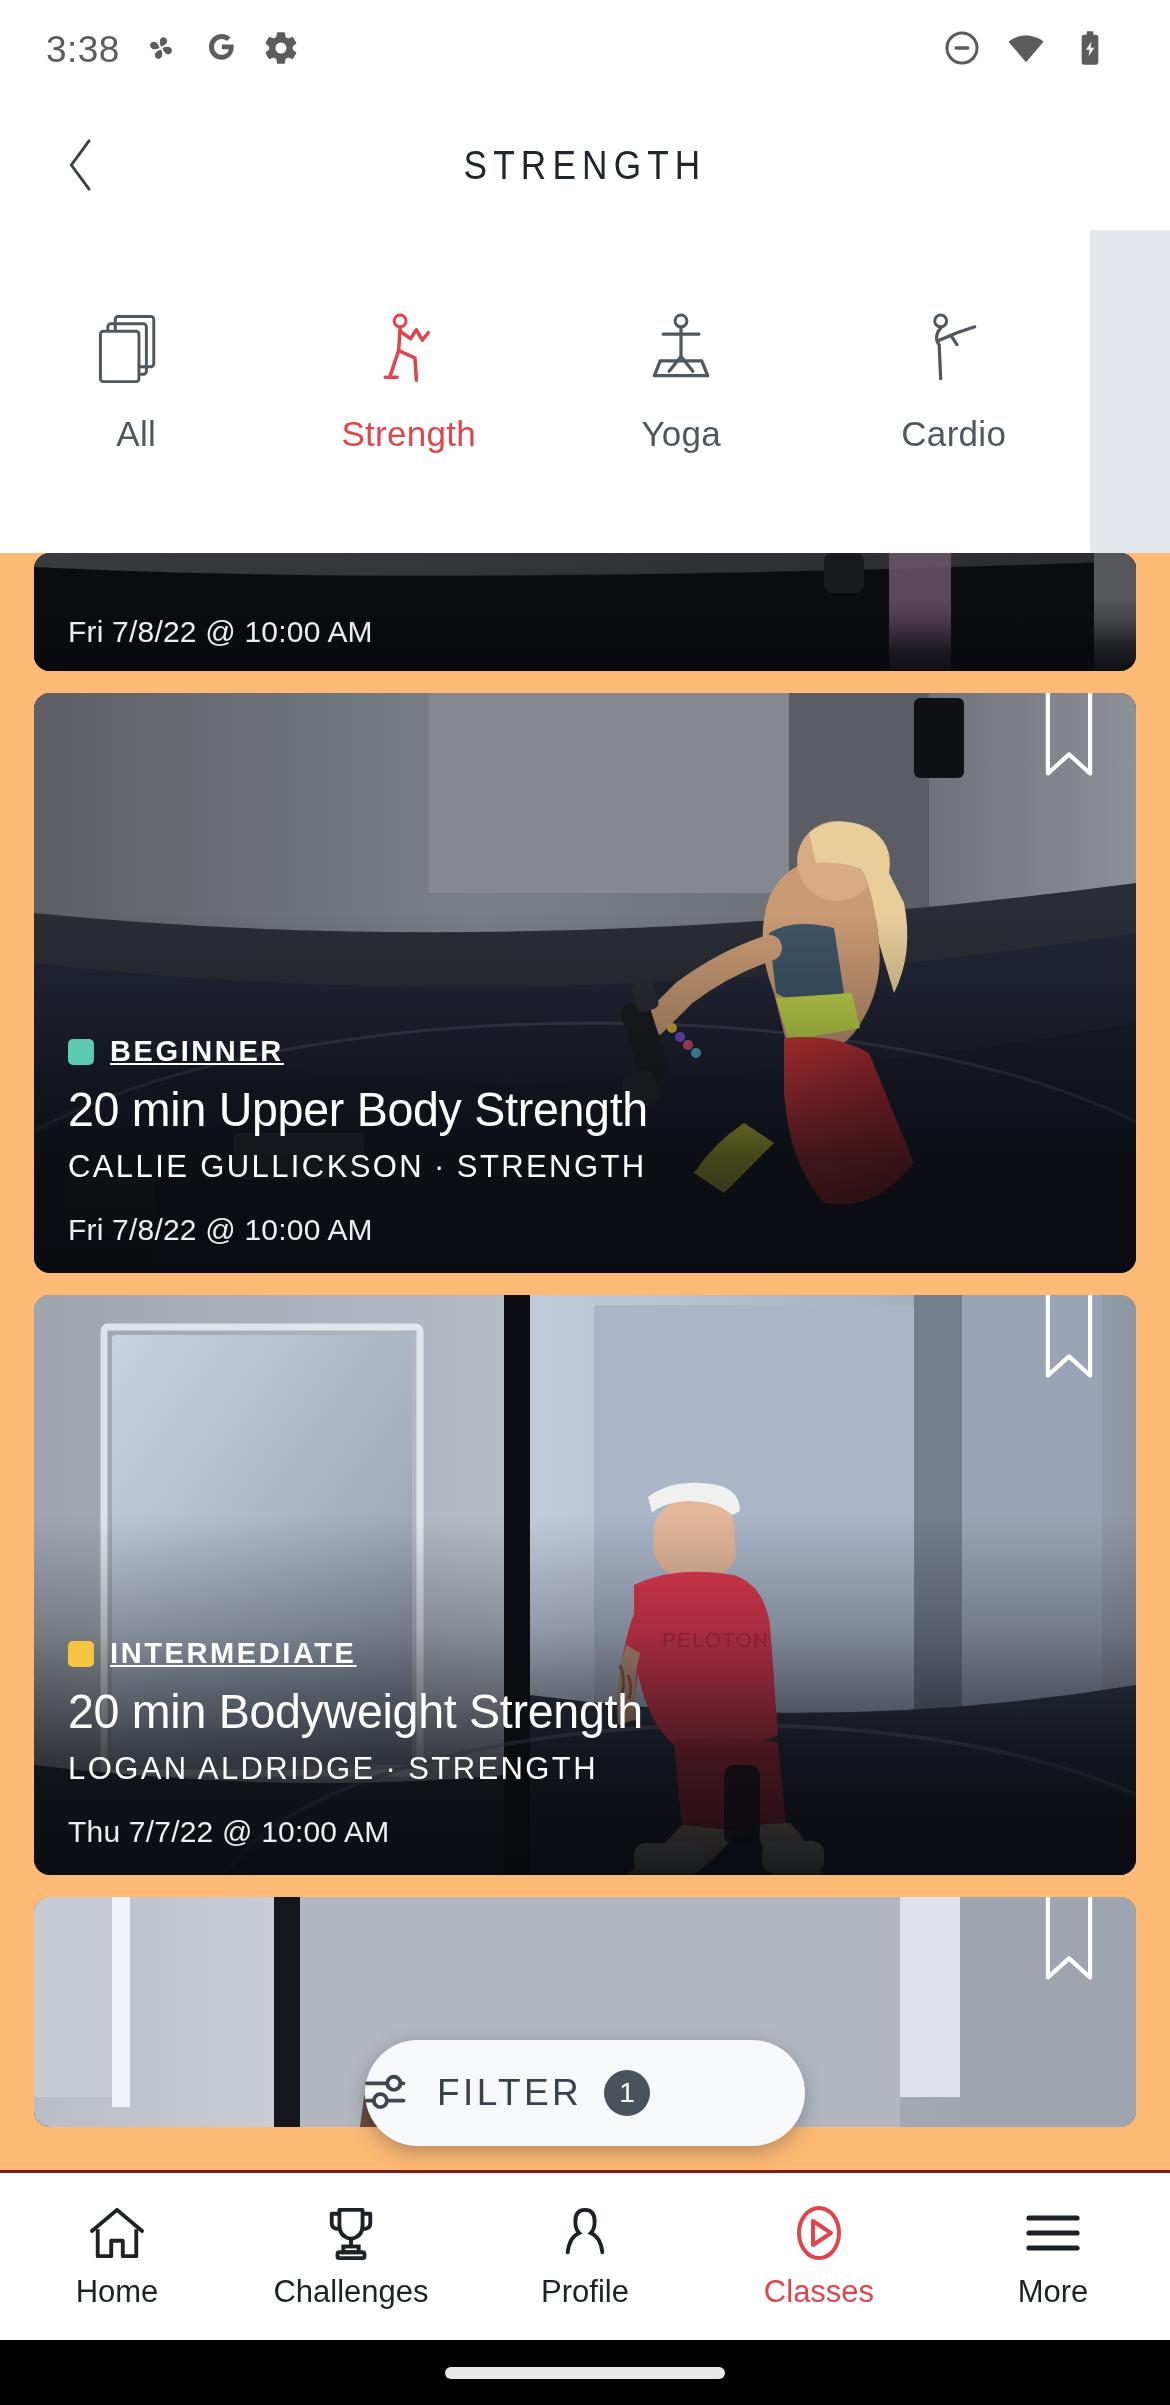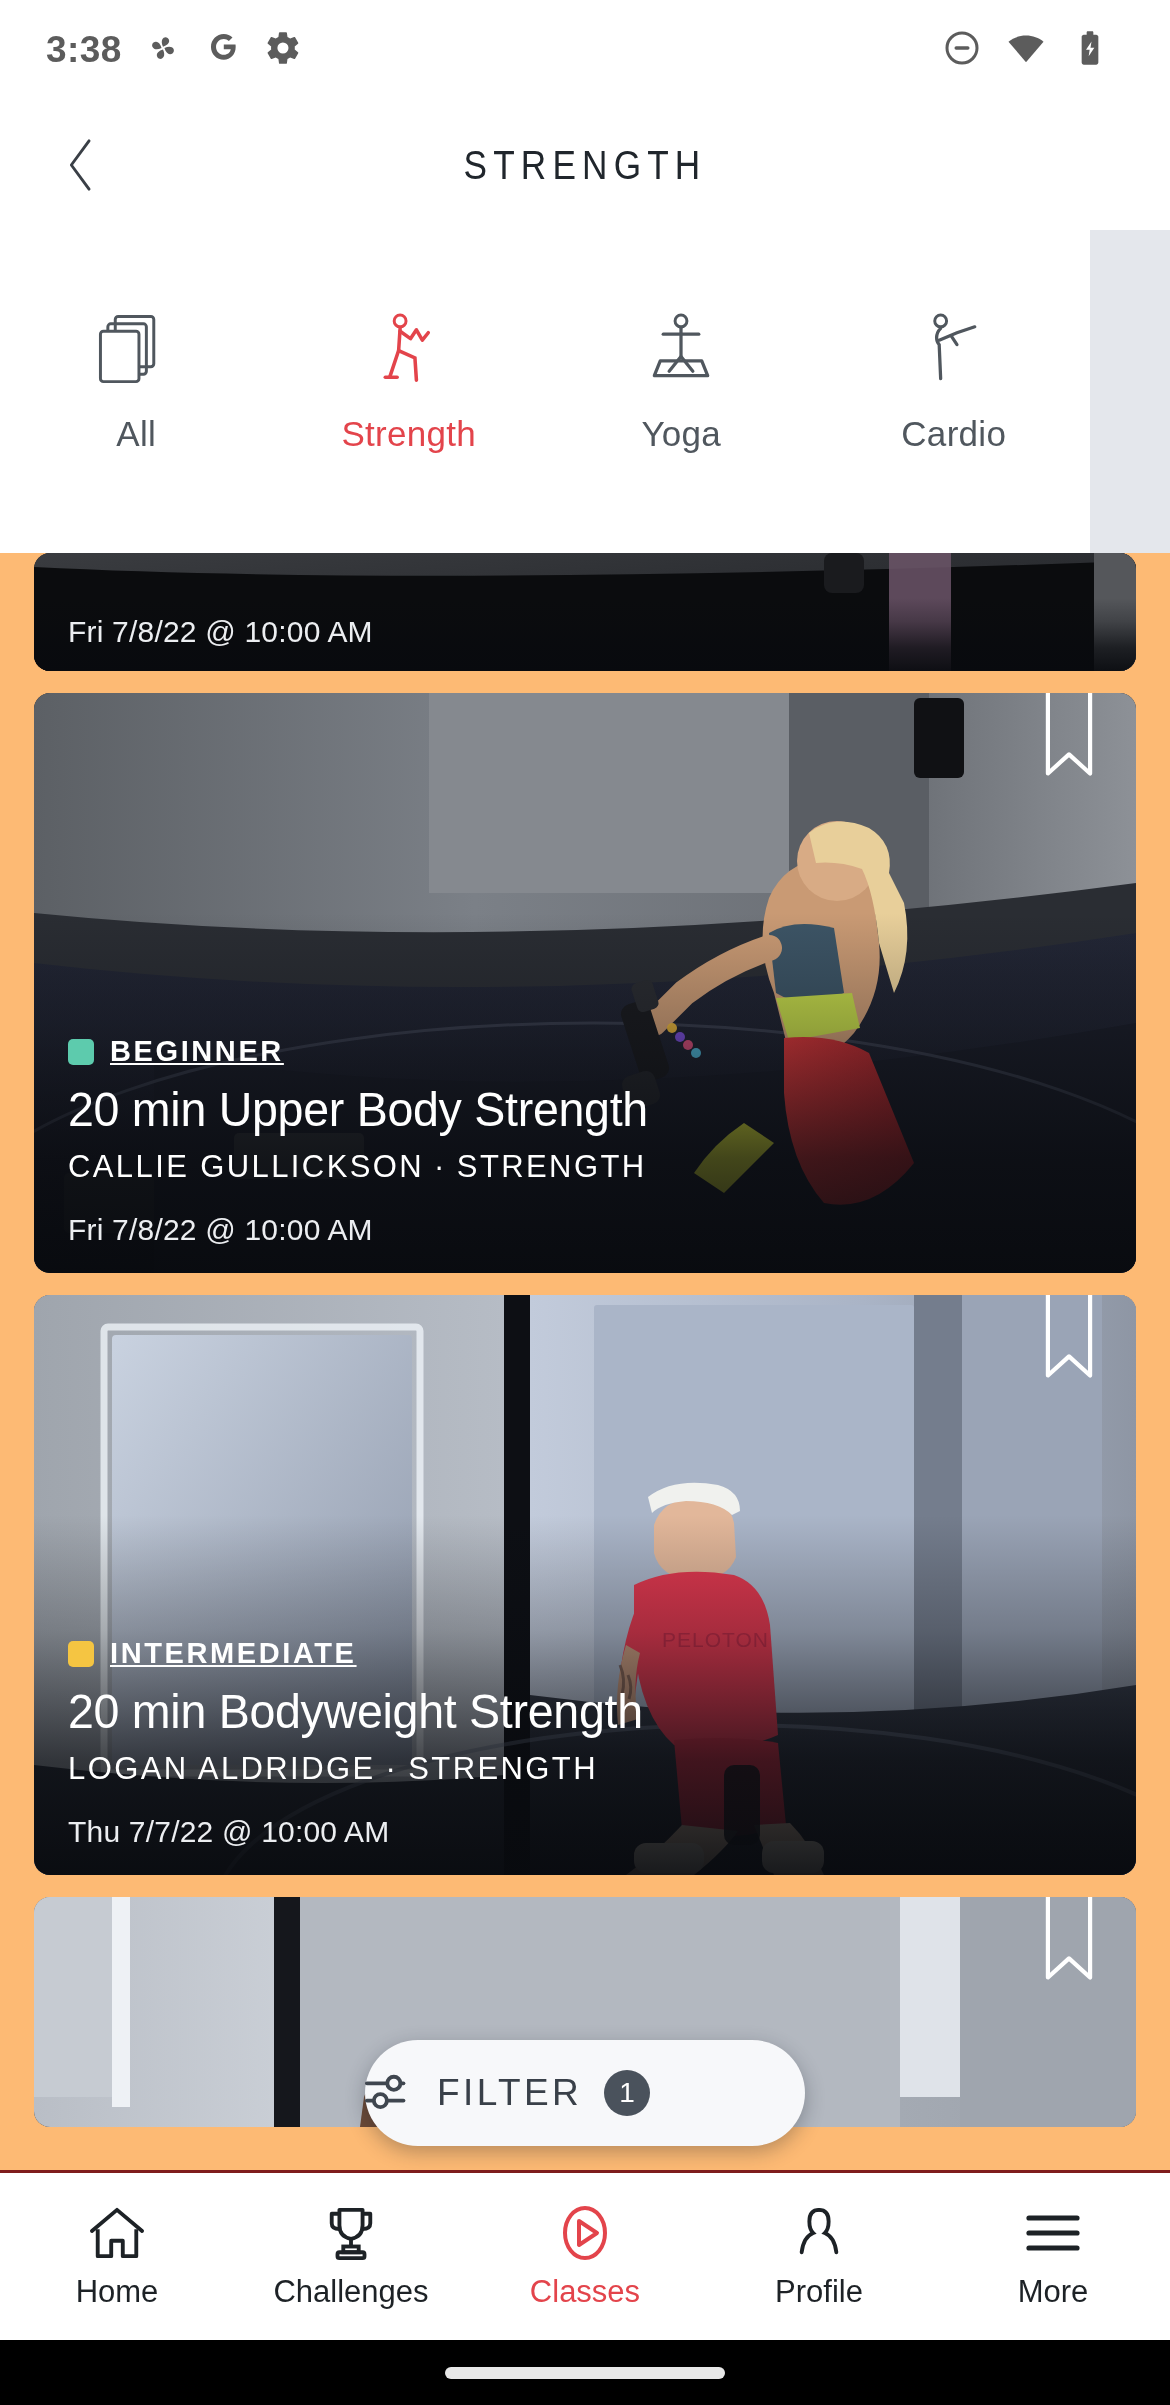--- a/index.html
+++ b/index.html
@@ -24,21 +24,20 @@
   .status-bar {
     position: absolute;
     top: 0; left: 0;
     width: 1170px;
     height: 100px;
     background: #ffffff;
     display: flex;
     align-items: center;
     justify-content: space-between;
     padding: 0 36px 0 46px;
-    font-weight: bold;
   }
   .status-left {
     display: flex;
     align-items: center;
     gap: 22px;
   }
   .status-time {
     font-size: 37px;
     color: #5c5c5c;
     letter-spacing: 0.4px;
@@ -647,38 +646,38 @@
           <path d="M8 4 L4 4 L4 9 Q4 12 8 12" fill="none" stroke="#1d2226" stroke-width="2" stroke-linejoin="round"></path>
           <path d="M20 4 L24 4 L24 9 Q24 12 20 12" fill="none" stroke="#1d2226" stroke-width="2" stroke-linejoin="round"></path>
           <path d="M14 17 L14 21" fill="none" stroke="#1d2226" stroke-width="2"></path>
           <rect x="10" y="21" width="8" height="3" fill="none" stroke="#1d2226" stroke-width="2"></rect>
           <rect x="7" y="24" width="14" height="3" rx="1" fill="none" stroke="#1d2226" stroke-width="2"></rect>
         </svg>
       </span>
       <span class="nav-label">Challenges</span>
     </div>
 
+    <div class="nav-item">
+      <span class="nav-icon">
+        <svg width="56" height="54" viewBox="0 0 28 28">
+          <path d="M14 2 Q19 2 19 8 Q19 12 17 14 Q22 16 23 24" fill="none" stroke="#1d2226" stroke-width="2" stroke-linecap="round"></path>
+          <path d="M14 2 Q9 2 9 8 Q9 12 11 14 Q6 16 5 24" fill="none" stroke="#1d2226" stroke-width="2" stroke-linecap="round"></path>
+        </svg>
+      </span>
+      <span class="nav-label">Profile</span>
+    </div>
+
     <div class="nav-item active">
       <span class="nav-icon">
         <svg width="56" height="56" viewBox="0 0 28 28">
           <ellipse cx="14" cy="14" rx="10" ry="12.5" fill="none" stroke="#e3444b" stroke-width="2"></ellipse>
           <path d="M11 8 L20 14 L11 20 Z" fill="none" stroke="#e3444b" stroke-width="2" stroke-linejoin="round"></path>
         </svg>
       </span>
       <span class="nav-label">Classes</span>
-    </div>
-
-    <div class="nav-item">
-      <span class="nav-icon">
-        <svg width="56" height="54" viewBox="0 0 28 28">
-          <path d="M14 2 Q19 2 19 8 Q19 12 17 14 Q22 16 23 24" fill="none" stroke="#1d2226" stroke-width="2" stroke-linecap="round"></path>
-          <path d="M14 2 Q9 2 9 8 Q9 12 11 14 Q6 16 5 24" fill="none" stroke="#1d2226" stroke-width="2" stroke-linecap="round"></path>
-        </svg>
-      </span>
-      <span class="nav-label">Profile</span>
     </div>
 
     <div class="nav-item">
       <span class="nav-icon">
         <svg width="56" height="46" viewBox="0 0 28 23">
           <line x1="2" y1="4" x2="26" y2="4" stroke="#1d2226" stroke-width="2.6" stroke-linecap="round"></line>
           <line x1="2" y1="11.5" x2="26" y2="11.5" stroke="#1d2226" stroke-width="2.6" stroke-linecap="round"></line>
           <line x1="2" y1="19" x2="26" y2="19" stroke="#1d2226" stroke-width="2.6" stroke-linecap="round"></line>
         </svg>
       </span>

